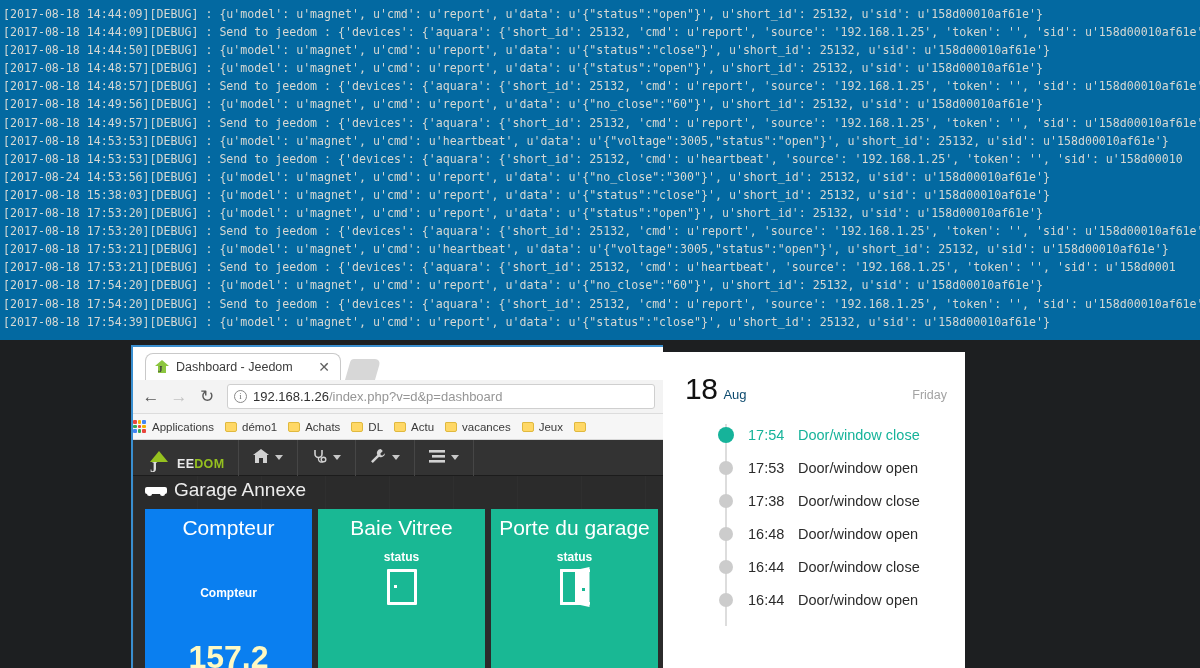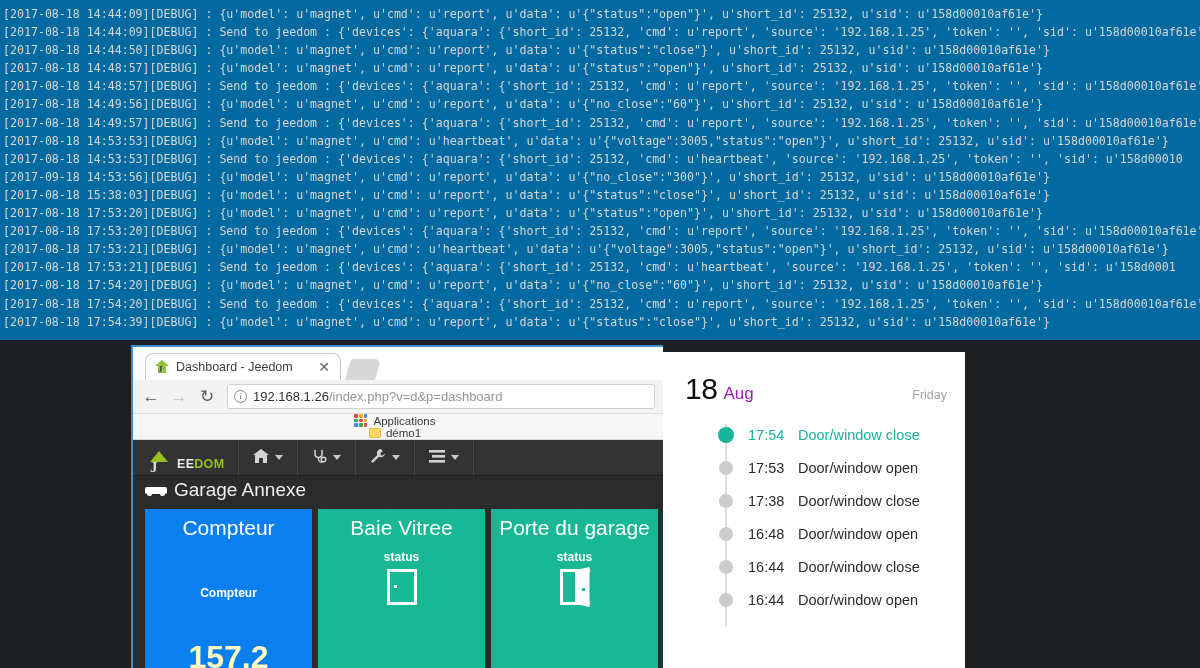--- a/index.html
+++ b/index.html
@@ -79,21 +79,21 @@
   .info-icon {
     width: 13px; height: 13px; border: 1.3px solid #8a8a8a; border-radius: 50%;
     color: #6d6d6d; font-size: 9px; line-height: 11px; text-align: center;
     flex: none; margin-right: 6px; font-family: "Liberation Serif", serif;
   }
   .url-host { font-size: 13px; color: #303030; white-space: nowrap; }
   .url-path { font-size: 13px; color: #969696; white-space: nowrap; }
 
   .bookmarks {
     height: 26px; background: #f6f6f6; display: flex; align-items: center;
-    padding-left: 5px; border-bottom: 1px solid #d8d8d8; overflow: hidden; flex-direction: column;
+    border-bottom: 1px solid #d8d8d8; overflow: hidden;
   }
   .bm { display: flex; align-items: center; margin-right: 11px; flex: none; }
   .bm-label { font-size: 11.5px; color: #3a3a3a; white-space: nowrap; }
   .bm-folder {
     width: 12px; height: 10px; background: #ffd866;
     border: 1px solid #e0b93e; border-radius: 1px 2px 2px 2px;
     margin-right: 5px; flex: none;
   }
   .apps-grid {
     width: 13px; height: 13px; margin-right: 6px; flex: none;
@@ -176,21 +176,21 @@
     position: absolute; left: 663px; top: 352px;
     width: 302px; height: 316px;
     background: #ffffff;
     padding: 22px 0 0 0;
     overflow: hidden;
   }
   .tl-head {
     display: flex; align-items: baseline; padding: 0 18px 0 22px;
   }
   .tl-day { font-size: 30px; color: #111111; line-height: 30px; letter-spacing: -0.5px; }
-  .tl-month { font-size: 17px; color: #a21caf; margin-left: 6px; }
+  .tl-month { font-size: 13px; color: #0c4a6e; margin-left: 6px; }
   .tl-weekday { font-size: 12.5px; color: #a3a3a3; margin-left: auto; }
   .tl-list { position: relative; margin-top: 14px; padding-left: 0; }
   .tl-rail {
     position: absolute; left: 62px; top: 6px; bottom: -10px; width: 2px; background: #dddddd;
   }
   .tl-item {
     position: relative; display: flex; align-items: center; height: 33px; padding-left: 41px;
   }
   .tl-dot {
     position: absolute; left: 56px; width: 14px; height: 14px; border-radius: 50%;
@@ -210,21 +210,21 @@
     <div id="log-lines">
         <div class="log-line">[2017-08-18 14:44:09][DEBUG] : {u'model': u'magnet', u'cmd': u'report', u'data': u'{"status":"open"}', u'short_id': 25132, u'sid': u'158d00010af61e'}</div>
         <div class="log-line">[2017-08-18 14:44:09][DEBUG] : Send to jeedom : {'devices': {'aquara': {'short_id': 25132, 'cmd': u'report', 'source': '192.168.1.25', 'token': '', 'sid': u'158d00010af61e'</div>
         <div class="log-line">[2017-08-18 14:44:50][DEBUG] : {u'model': u'magnet', u'cmd': u'report', u'data': u'{"status":"close"}', u'short_id': 25132, u'sid': u'158d00010af61e'}</div>
         <div class="log-line">[2017-08-18 14:48:57][DEBUG] : {u'model': u'magnet', u'cmd': u'report', u'data': u'{"status":"open"}', u'short_id': 25132, u'sid': u'158d00010af61e'}</div>
         <div class="log-line">[2017-08-18 14:48:57][DEBUG] : Send to jeedom : {'devices': {'aquara': {'short_id': 25132, 'cmd': u'report', 'source': '192.168.1.25', 'token': '', 'sid': u'158d00010af61e'</div>
         <div class="log-line">[2017-08-18 14:49:56][DEBUG] : {u'model': u'magnet', u'cmd': u'report', u'data': u'{"no_close":"60"}', u'short_id': 25132, u'sid': u'158d00010af61e'}</div>
         <div class="log-line">[2017-08-18 14:49:57][DEBUG] : Send to jeedom : {'devices': {'aquara': {'short_id': 25132, 'cmd': u'report', 'source': '192.168.1.25', 'token': '', 'sid': u'158d00010af61e'</div>
         <div class="log-line">[2017-08-18 14:53:53][DEBUG] : {u'model': u'magnet', u'cmd': u'heartbeat', u'data': u'{"voltage":3005,"status":"open"}', u'short_id': 25132, u'sid': u'158d00010af61e'}</div>
         <div class="log-line">[2017-08-18 14:53:53][DEBUG] : Send to jeedom : {'devices': {'aquara': {'short_id': 25132, 'cmd': u'heartbeat', 'source': '192.168.1.25', 'token': '', 'sid': u'158d00010</div>
-        <div class="log-line">[2017-09-18 14:53:56][DEBUG] : {u'model': u'magnet', u'cmd': u'report', u'data': u'{"no_close":"300"}', u'short_id': 25132, u'sid': u'158d00010af61e'}</div>
+        <div class="log-line">[2017-08-24 14:53:56][DEBUG] : {u'model': u'magnet', u'cmd': u'report', u'data': u'{"no_close":"300"}', u'short_id': 25132, u'sid': u'158d00010af61e'}</div>
         <div class="log-line">[2017-08-18 15:38:03][DEBUG] : {u'model': u'magnet', u'cmd': u'report', u'data': u'{"status":"close"}', u'short_id': 25132, u'sid': u'158d00010af61e'}</div>
         <div class="log-line">[2017-08-18 17:53:20][DEBUG] : {u'model': u'magnet', u'cmd': u'report', u'data': u'{"status":"open"}', u'short_id': 25132, u'sid': u'158d00010af61e'}</div>
         <div class="log-line">[2017-08-18 17:53:20][DEBUG] : Send to jeedom : {'devices': {'aquara': {'short_id': 25132, 'cmd': u'report', 'source': '192.168.1.25', 'token': '', 'sid': u'158d00010af61e'</div>
         <div class="log-line">[2017-08-18 17:53:21][DEBUG] : {u'model': u'magnet', u'cmd': u'heartbeat', u'data': u'{"voltage":3005,"status":"open"}', u'short_id': 25132, u'sid': u'158d00010af61e'}</div>
         <div class="log-line">[2017-08-18 17:53:21][DEBUG] : Send to jeedom : {'devices': {'aquara': {'short_id': 25132, 'cmd': u'heartbeat', 'source': '192.168.1.25', 'token': '', 'sid': u'158d0001</div>
         <div class="log-line">[2017-08-18 17:54:20][DEBUG] : {u'model': u'magnet', u'cmd': u'report', u'data': u'{"no_close":"60"}', u'short_id': 25132, u'sid': u'158d00010af61e'}</div>
         <div class="log-line">[2017-08-18 17:54:20][DEBUG] : Send to jeedom : {'devices': {'aquara': {'short_id': 25132, 'cmd': u'report', 'source': '192.168.1.25', 'token': '', 'sid': u'158d00010af61e'</div>
         <div class="log-line">[2017-08-18 17:54:39][DEBUG] : {u'model': u'magnet', u'cmd': u'report', u'data': u'{"status":"close"}', u'short_id': 25132, u'sid': u'158d00010af61e'}</div>
       </div>
   </div>

